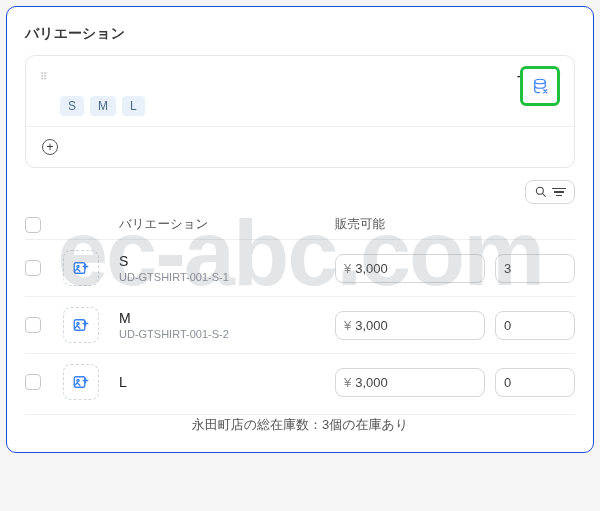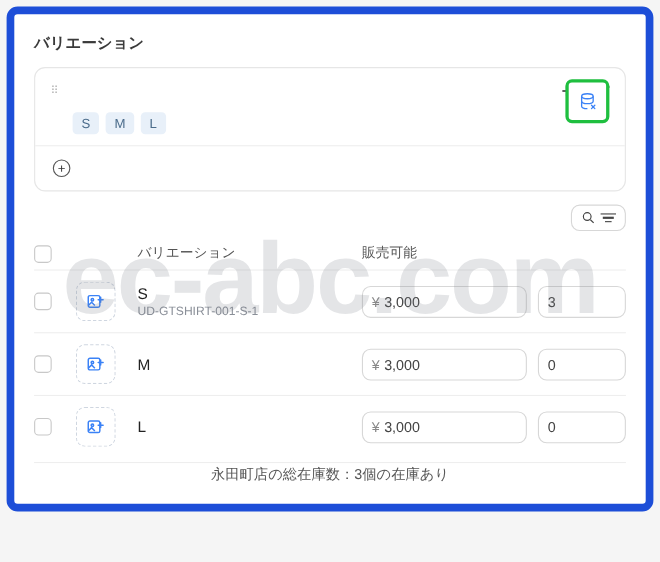--- a/index.html
+++ b/index.html
@@ -9,21 +9,21 @@
     background: #f5f5f5;
     color: #2c2c2c;
     position: relative;
     width: 600px;
     height: 511px;
     overflow: hidden;
   }
   .card {
     margin: 6px;
     background: #fff;
-    border: 7px solid #1d4ed8;
+    border: 1px solid #1d4ed8;
     border-radius: 10px;
     padding: 18px;
   }
   .section-title {
     font-size: 14px;
     font-weight: 600;
     margin-bottom: 12px;
     color: #3a3a3a;
   }
   .option-box {
@@ -235,20 +235,21 @@
     <div class="img-ph">
       <svg viewBox="0 0 24 24">
           <rect x="3" y="5" width="14" height="14" rx="2"></rect>
           <circle cx="8" cy="10" r="1.5"></circle>
           <path d="M3 17l4-4 4 4"></path>
           <path d="M18 7v6M15 10h6" stroke-linecap="round"></path>
         </svg>
     </div>
     <div>
       <div class="var-name">M</div>
+      <div class="var-sku">UD-GTSHIRT-001-S-2</div>
     </div>
     <div class="in">
         <span class="cur">¥</span>
         <span>3,000</span>
       </div>
     <div class="in qty">
         <span>0</span>
       </div>
   </div>
 

